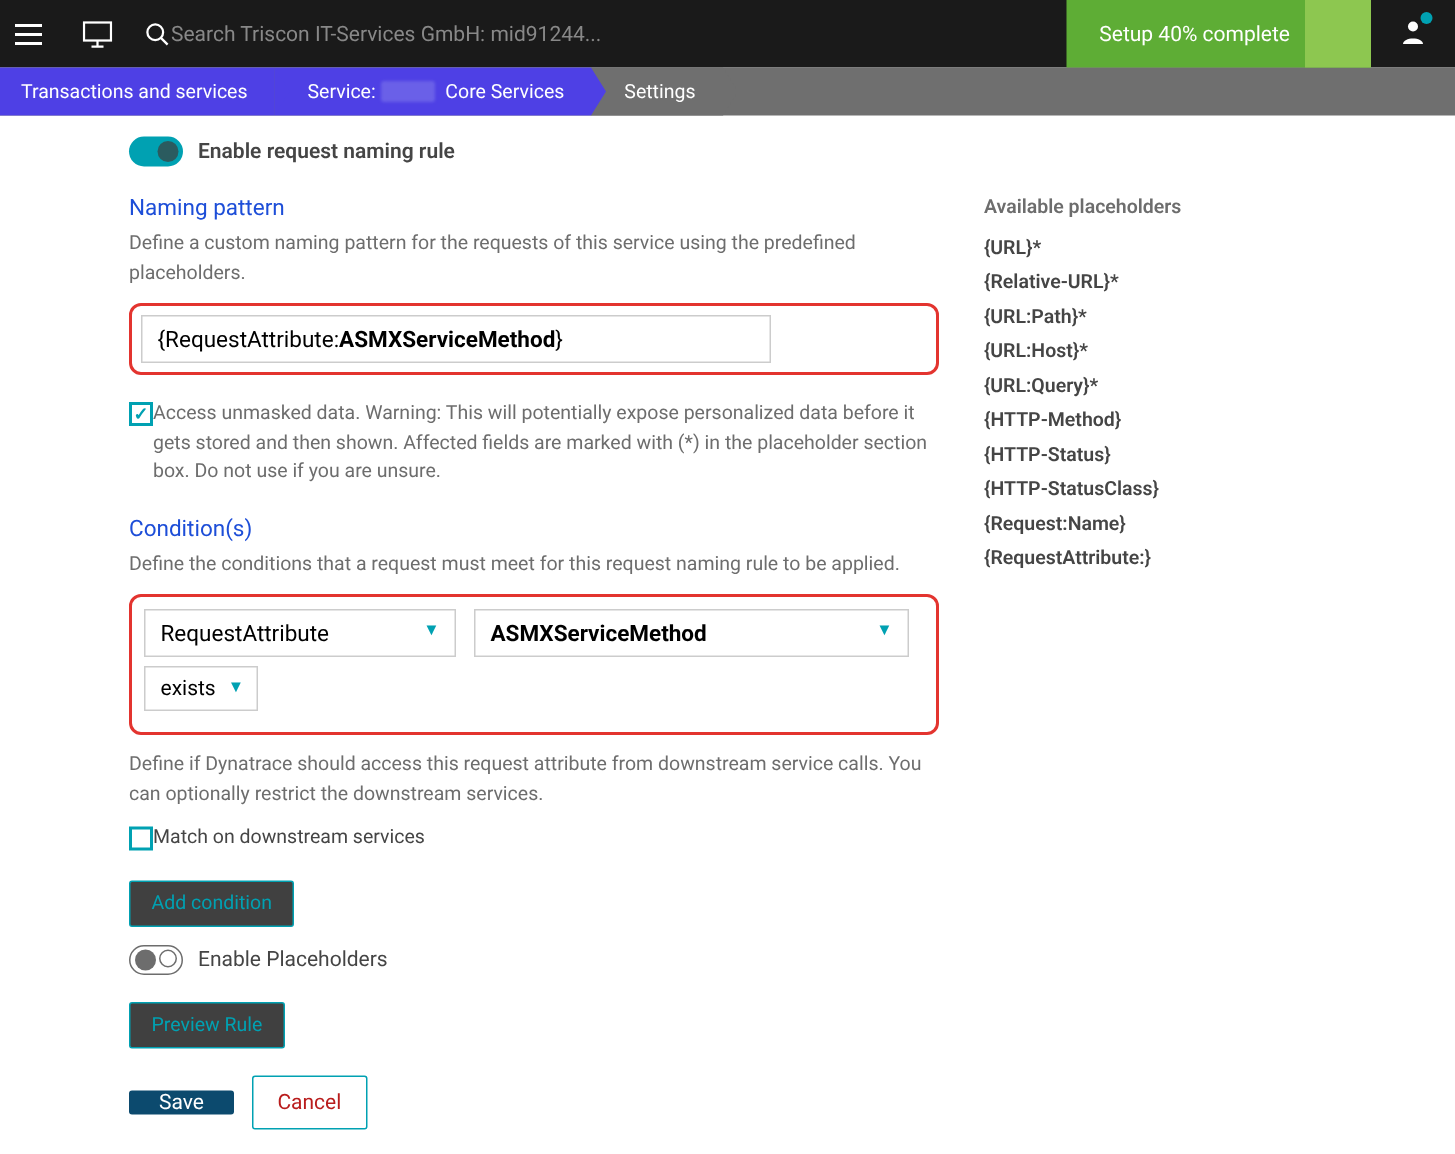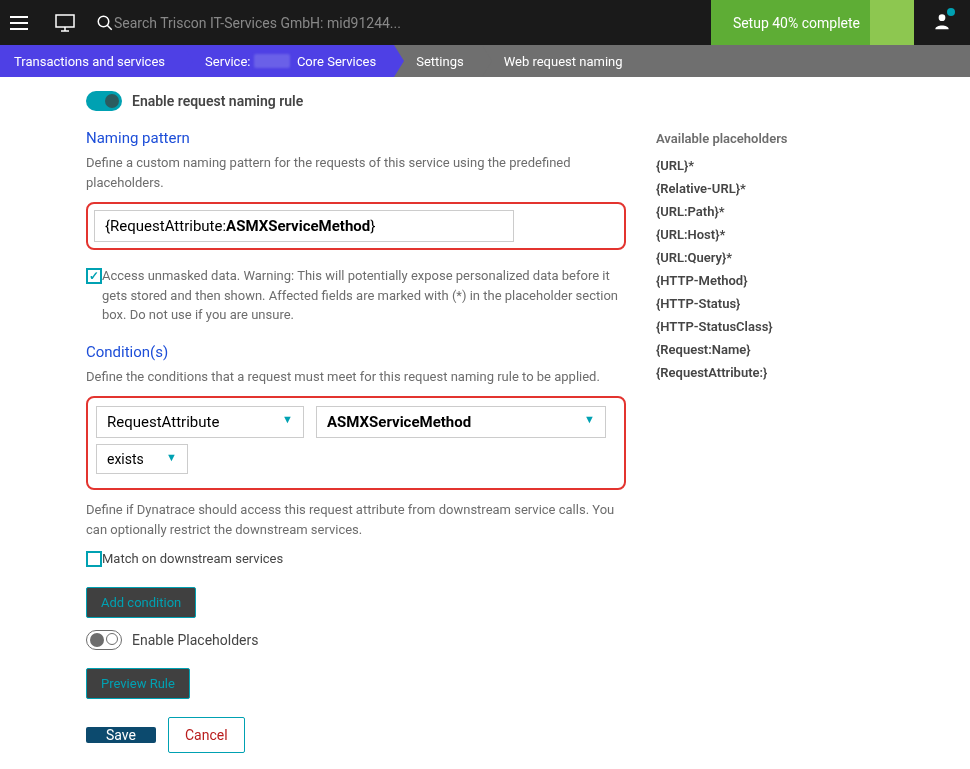--- a/index.html
+++ b/index.html
@@ -50,21 +50,21 @@
   .checkbox-row { display: flex; align-items: flex-start; margin-bottom: 18px; }
   .checkbox { width: 16px; height: 16px; border: 2px solid #00a1b2; display: flex; align-items: center; justify-content: center; flex-shrink: 0; margin-top: 2px; cursor: pointer; }
   .checkbox.checked::after { content: "✓"; color: #00a1b2; font-size: 12px; font-weight: bold; }
   .checkbox-label { font-size: 13px; color: #6d6d6d; line-height: 1.5; }
 
   .conditions-box { border: 2px solid #e3342f; border-radius: 8px; padding: 8px; margin-bottom: 10px; }
   .cond-row { display: flex; gap: 12px; margin-bottom: 6px; }
   .select-box { border: 1px solid #ccc; padding: 6px 10px; font-size: 15px; display: flex; align-items: flex-start; justify-content: space-between; background: #fff; cursor: pointer; }
   .select-box.sb1 { width: 208px; }
   .select-box.sb2 { width: 290px; font-weight: 700; }
-  .select-box.sb3 { width: 92px; font-size: 14px; }
+  .select-box.sb3 { width: 76px; font-size: 14px; }
   .chevron { color: #00a1b2; font-size: 11px; margin-left: 8px; }
 
   .btn-outline { border: 1px solid #00a1b2; color: #00a1b2; background: #404040; padding: 7px 14px; font-size: 13px; cursor: pointer; border-radius: 2px; }
   .btn-primary { background: #0c4a6e; color: #fff; border: none; padding: 0 20px; font-size: 14px; cursor: pointer; border-radius: 2px; }
   .btn-cancel { border: 1px solid #00a1b2; color: #b91c1c; background: #fff; padding: 9px 16px; font-size: 14px; cursor: pointer; border-radius: 2px; margin-left: 8px; }
 
   .action-row { margin-top: 14px; margin-bottom: 12px; }
 
   .ph-toggle-row { display: flex; align-items: center; margin: 10px 0 18px 0; }
   .ph-toggle-label { margin-left: 10px; font-size: 14px; color: #454545; }
@@ -111,23 +111,20 @@
   </div>
 </div>
 
 <div class="breadcrumb">
   <div class="crumb active">
       <span>Transactions and services</span>
     </div>
   <div class="crumb active" style="padding-left:22px;">Service:&nbsp;<span class="blur"></span>&nbsp;Core Services</div>
   <div class="crumb" style="padding-left:22px;">
       <span>Settings</span>
-    </div>
-  <div class="crumb last" style="padding-left:22px;">
-      <span>Web request naming</span>
     </div>
 </div>
 
 <div class="content">
   <div class="main-col">
 
     <div class="toggle-row">
       <div class="toggle">
           <div class="knob"></div>
         </div>

